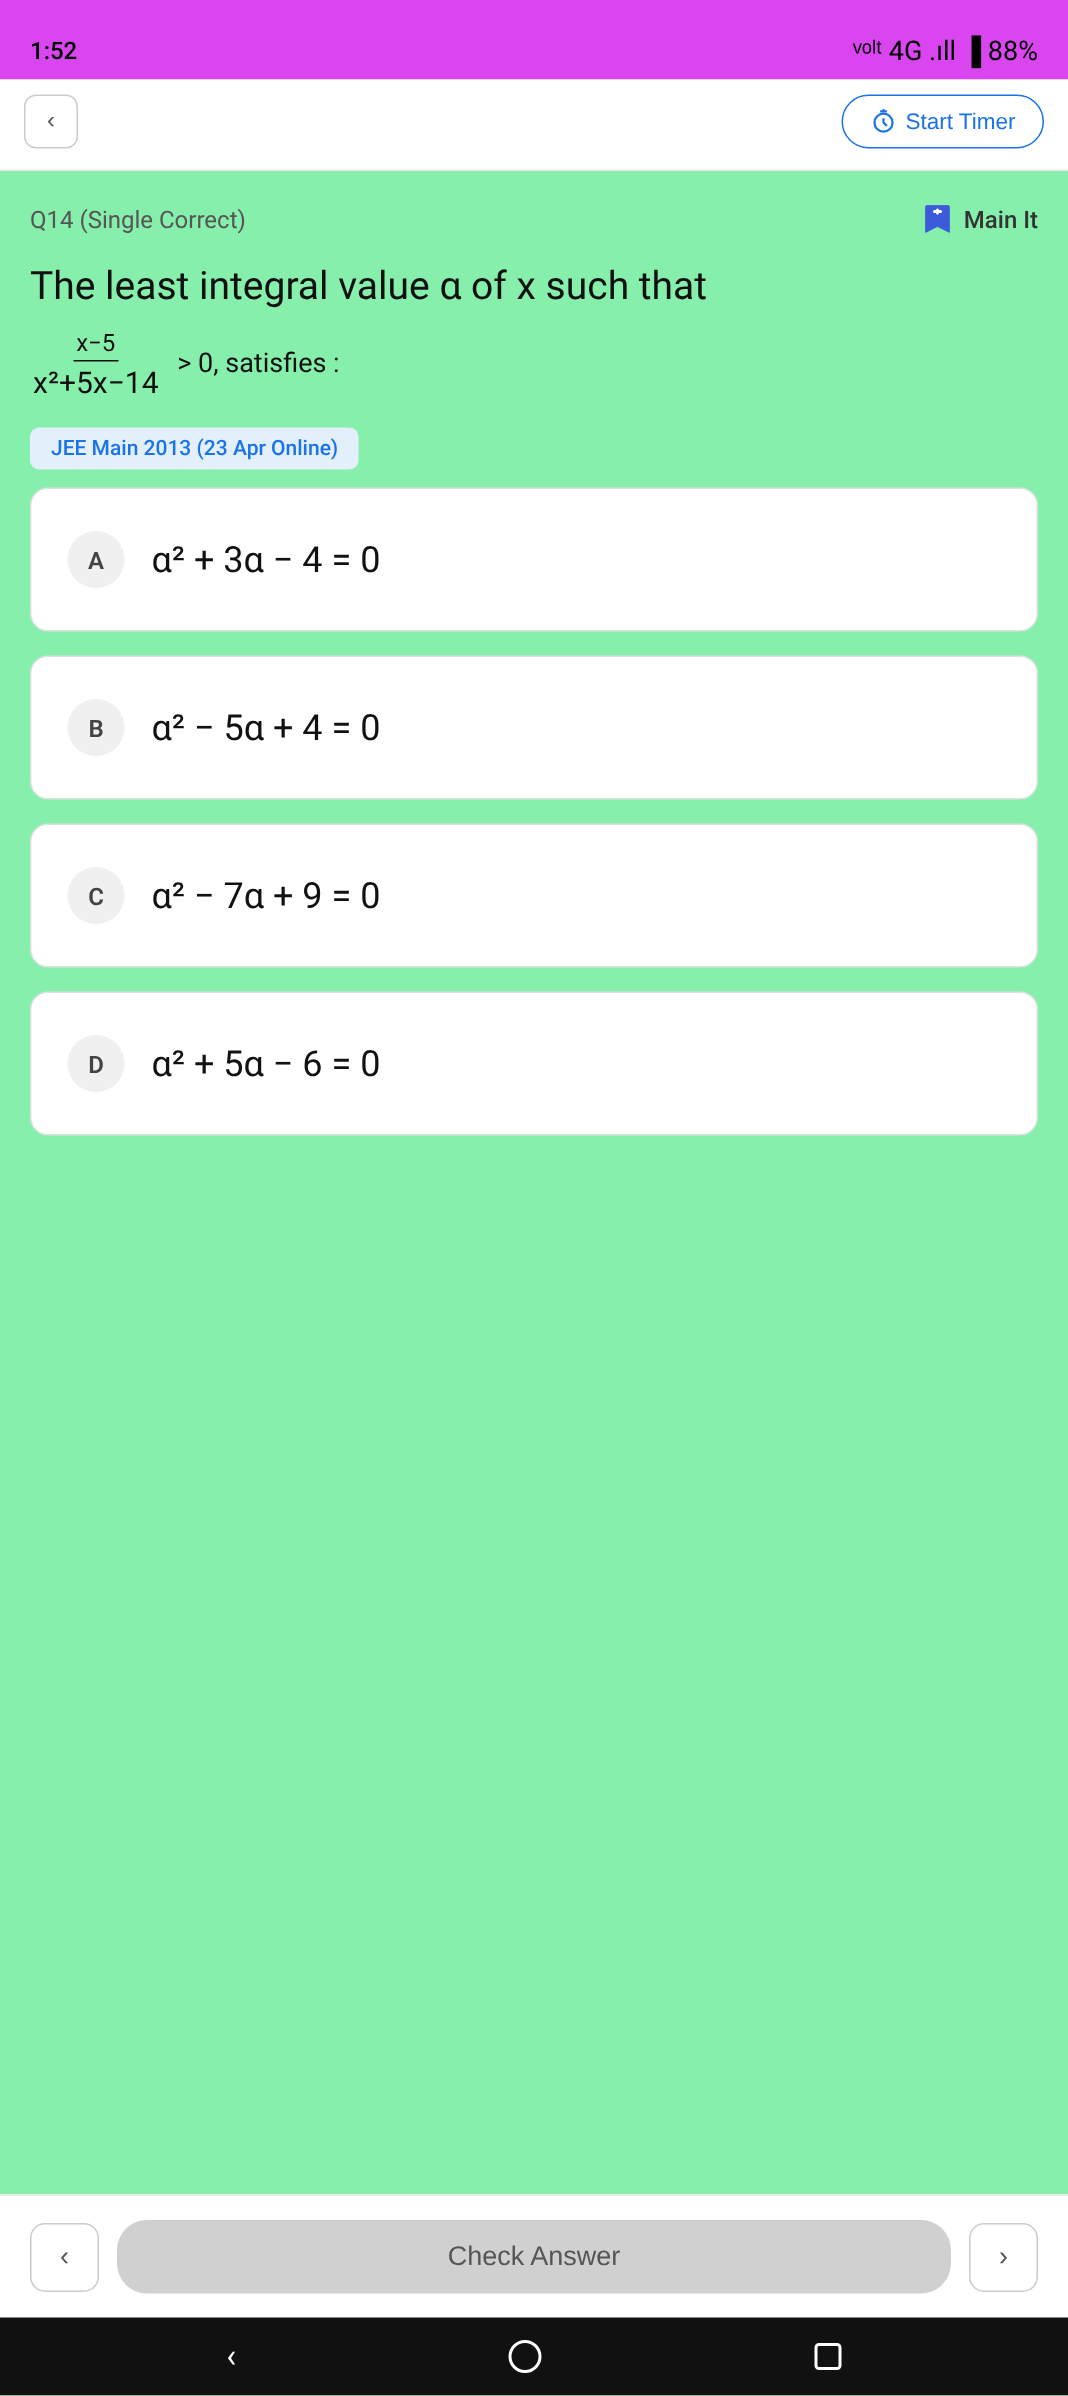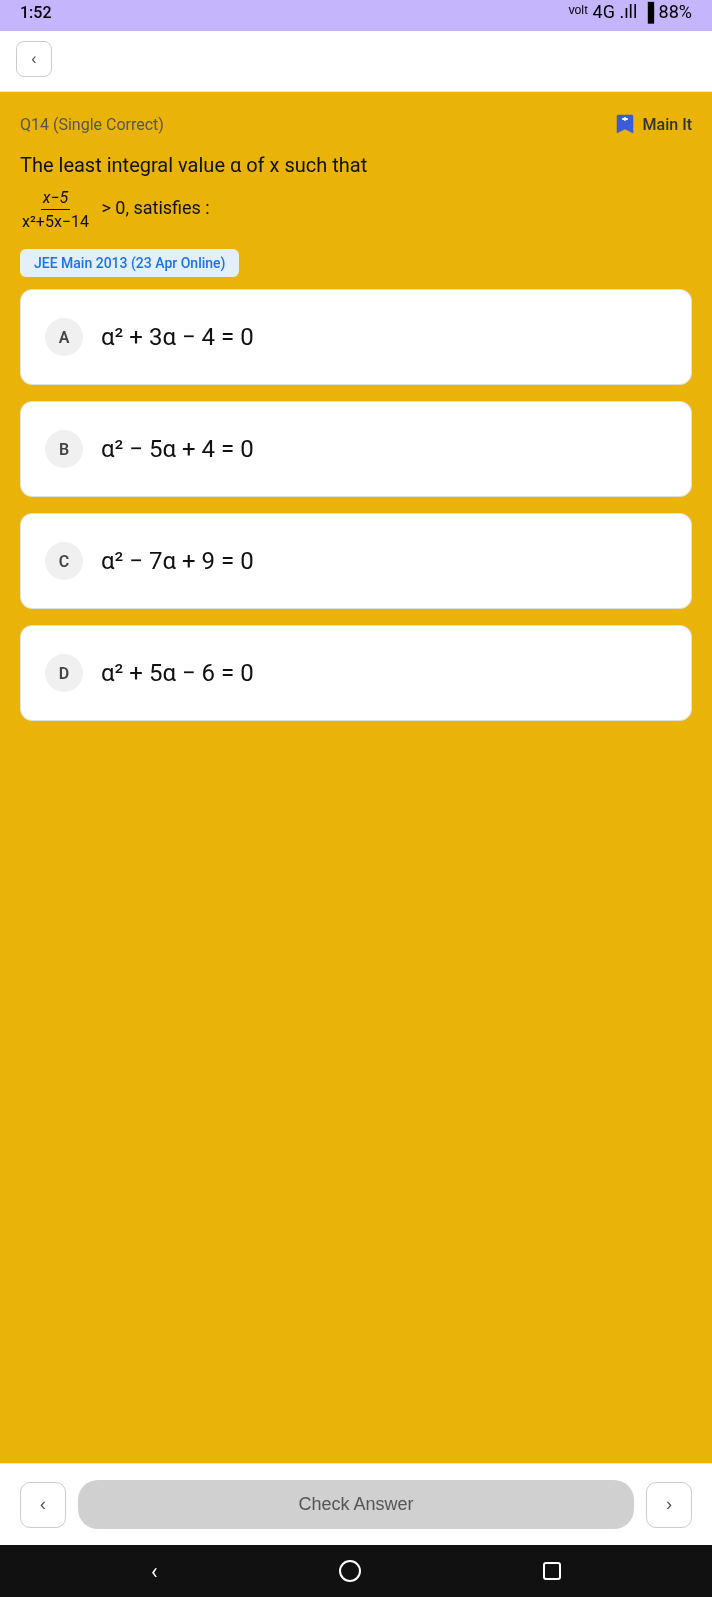--- a/index.html
+++ b/index.html
@@ -9,25 +9,25 @@
       width: 712px;
       min-height: 1597px;
       background: #f5f5f5;
       font-family: -apple-system, BlinkMacSystemFont, 'Segoe UI', Roboto, sans-serif;
       display: flex;
       flex-direction: column;
     }
 
     
     .status-bar {
-      background: #c4b5fd;
-      padding: 1px 20px 8px 20px;
+      background: #d946ef;
+      padding: 24px 20px 8px 20px;
       display: flex;
       justify-content: space-between;
-      align-items: center;
+      align-items: flex-start;
     }
     .status-time {
       font-size: 16px;
       font-weight: 500;
       color: #000;
     }
     .status-icons {
       display: flex;
       align-items: center;
       gap: 4px;
@@ -83,21 +83,21 @@
       white-space: nowrap;
     }
     .timer-icon {
       width: 18px;
       height: 18px;
     }
 
     
     .main-content {
       flex: 1;
-      background: #eab308;
+      background: #86efac;
       padding: 20px 20px 0 20px;
     }
 
     
     .question-header {
       display: flex;
       justify-content: space-between;
       align-items: center;
       margin-bottom: 14px;
     }
@@ -114,21 +114,21 @@
       color: #333;
       font-weight: 500;
     }
     .bookmark-icon {
       width: 24px;
       height: 24px;
     }
 
     
     .question-text {
-      font-size: 20px;
+      font-size: 26px;
       color: #111;
       line-height: 1.5;
       margin-bottom: 8px;
       font-weight: 400;
     }
     .question-math {
       font-size: 18px;
       color: #111;
       margin-bottom: 18px;
     }
@@ -136,25 +136,24 @@
       display: inline-flex;
       flex-direction: column;
       align-items: center;
       vertical-align: middle;
       margin-right: 6px;
     }
     .fraction-num {
       border-bottom: 1.5px solid #111;
       padding: 0 2px 2px 2px;
       font-size: 16px;
-      font-style: italic;
     }
     .fraction-den {
       padding: 2px 2px 0 2px;
-      font-size: 16px;
+      font-size: 20px;
     }
 
     
     .jee-tag {
       display: inline-block;
       background: #e3f0fb;
       color: #1a73e8;
       border-radius: 6px;
       padding: 6px 14px;
       font-size: 14px;
@@ -271,20 +270,29 @@
     <span>▐ 88%</span>
   </div>
 </div>
 
 <div class="nav-bar">
   <div class="nav-left">
     <button class="back-btn">
       <span>‹</span>
     </button>
   </div>
+  <button class="start-timer-btn">
+    <svg class="timer-icon" viewBox="0 0 24 24" fill="none" stroke="#1a73e8" stroke-width="2">
+      <circle cx="12" cy="13" r="8"></circle>
+      <path d="M12 9v4l3 3"></path>
+      <path d="M9 3h6"></path>
+      <path d="M12 1v2"></path>
+    </svg>
+    <span>Start Timer</span>
+  </button>
 </div>
 
 <div class="main-content">
 
   
   <div class="question-header">
     <span class="question-label">Q14 (Single Correct)</span>
     <div class="mark-it-btn">
       <svg class="bookmark-icon" viewBox="0 0 24 24">
         <path d="M5 3h14a1 1 0 011 1v17l-8-4-8 4V4a1 1 0 011-1z" fill="#3b5bdb" stroke="#3b5bdb" stroke-width="0.5"></path>

